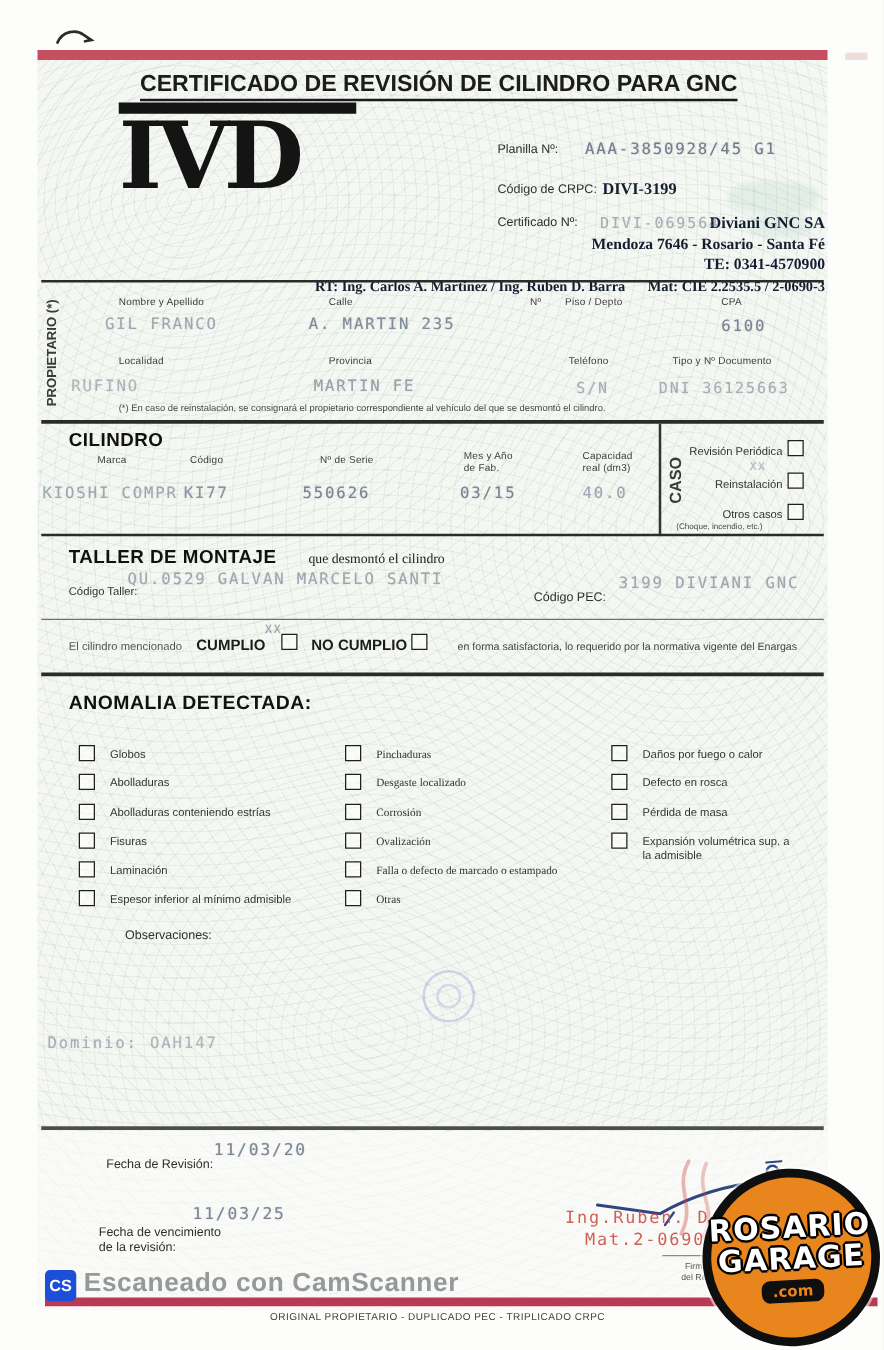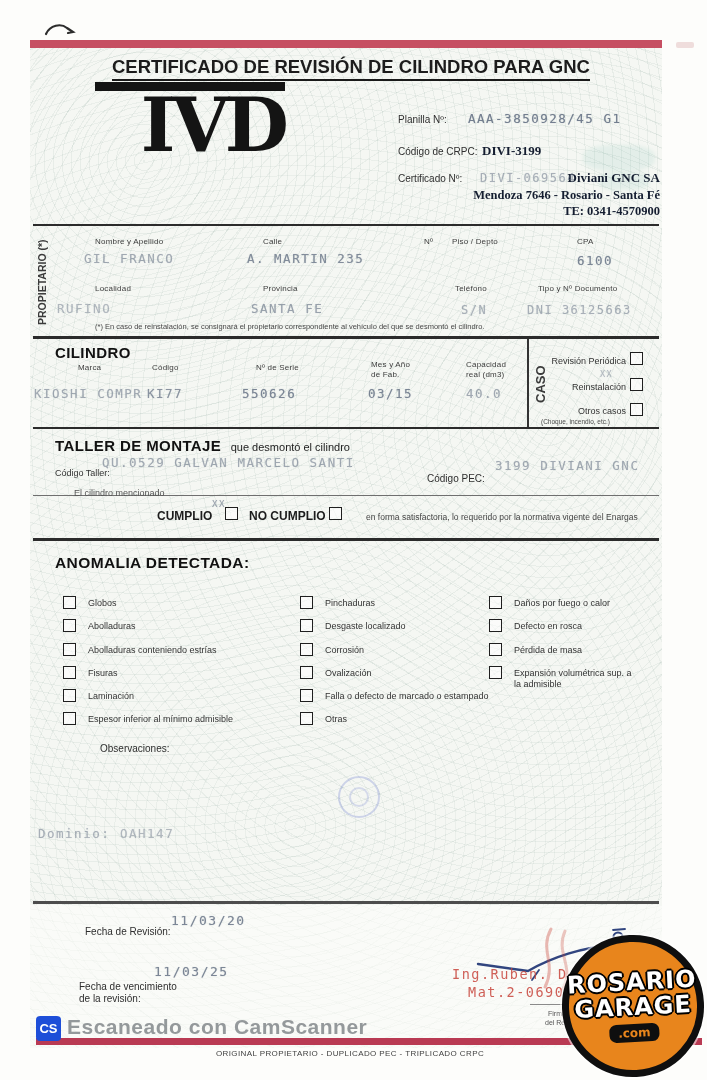--- a/index.html
+++ b/index.html
@@ -60,26 +60,30 @@
 
   <div class="bar" style="left:30px;top:40px;width:632px;height:8px;"></div>
 
   <div class="teal-blob" style="left:583px;top:145px;width:72px;height:26px;"></div>
   <div class="teal-blob" style="left:598px;top:172px;width:52px;height:18px;"></div>
 
   <div style="position:absolute;left:112px;top:56px;font-weight:bold;font-size:18.5px;border-bottom:2px solid #1a1a1a;padding-bottom:1px;white-space:nowrap;">CERTIFICADO DE REVISIÓN DE CILINDRO PARA GNC</div>
 
   <div style="position:absolute;left:95px;top:82px;width:190px;border-top:9px solid #141414;
               font-family:'DejaVu Serif',serif;font-weight:bold;font-size:74px;line-height:.92;
-              letter-spacing:-4px;color:#141414;text-align:right;">IVD</div>
+              letter-spacing:-4px;color:#141414;text-align:left;">IVD</div>
 
   <div style="position:absolute;left:95px;top:170px;width:565px;font-family:'Liberation Serif',serif;color:#141d30;text-align:right;">
     <div style="font-weight:bold;font-size:13px;">Diviani GNC SA</div>
     <div style="font-weight:bold;font-size:12.5px;margin-top:2px;">Mendoza 7646 - Rosario - Santa Fé</div>
     <div style="font-weight:bold;font-size:12.5px;margin-top:1px;">TE: 0341-4570900</div>
+    <div style="margin-top:1px;">
+      <span style="font-weight:bold;font-size:11.5px;">RT: Ing. Carlos A. Martinez / Ing. Ruben D. Barra</span>
+      <span style="font-weight:bold;font-size:11.5px;margin-left:14px;">Mat: CIE 2.2535.5 / 2-0690-3</span>
+    </div>
   </div>
 
   <span class="lab10" style="left:398px;top:114px;">Planilla Nº:</span>
   <span class="dm" style="left:468px;top:111px;font-size:12.5px;opacity:.85;">AAA-3850928/45 G1</span>
 
   <span class="lab10" style="left:398px;top:146px;">Código de CRPC:</span>
   <span class="serif-b" style="position:absolute;left:482px;top:143px;font-size:13px;">DIVI-3199</span>
 
   <span class="lab10" style="left:398px;top:173px;">Certificado Nº:</span>
   <span class="dm" style="left:480px;top:171px;font-size:12px;opacity:.5;">DIVI-069564</span>
@@ -97,21 +101,21 @@
   <span class="dm" style="left:84px;top:251px;font-size:12.5px;opacity:.55;">GIL FRANCO</span>
   <span class="dm" style="left:247px;top:251px;font-size:12.5px;opacity:.75;">A. MARTIN 235</span>
   <span class="dm" style="left:577px;top:253px;font-size:12.5px;opacity:.8;">6100</span>
 
   <span class="lab" style="left:95px;top:284px;">Localidad</span>
   <span class="lab" style="left:263px;top:284px;">Provincia</span>
   <span class="lab" style="left:455px;top:284px;">Teléfono</span>
   <span class="lab" style="left:538px;top:284px;">Tipo y Nº Documento</span>
 
   <span class="dm" style="left:57px;top:301px;font-size:12.5px;opacity:.45;">RUFINO</span>
-  <span class="dm" style="left:251px;top:301px;font-size:12.5px;opacity:.6;">SANTA FE</span>
+  <span class="dm" style="left:251px;top:301px;font-size:12.5px;opacity:.6;">MARTIN FE</span>
   <span class="dm" style="left:461px;top:303px;font-size:12px;opacity:.5;">S/N</span>
   <span class="dm" style="left:527px;top:303px;font-size:12px;opacity:.5;">DNI 36125663</span>
 
   <span style="position:absolute;left:95px;top:322px;font-size:7.5px;color:#474747;">(*) En caso de reinstalación, se consignará el propietario correspondiente al vehículo del que se desmontó el cilindro.</span>
 
   <div class="hr" style="left:33px;top:336px;width:626px;height:2.5px;"></div>
 
   <div class="sec-title" style="left:55px;top:344px;">CILINDRO</div>
 
   <span class="lab" style="left:66px;top:363px;padding-left:12px;">Marca</span>
@@ -137,32 +141,32 @@
   <div class="cb-abs" style="left:630px;top:378px;"></div>
 
   <span class="lab9" style="left:548px;top:406px;width:78px;text-align:right;">Otros casos</span>
   <div class="cb-abs" style="left:630px;top:403px;"></div>
   <span style="position:absolute;left:541px;top:418px;font-size:6.5px;color:#4a4a4a;">(Choque, incendio, etc.)</span>
 
   <div class="hr" style="left:33px;top:427px;width:626px;height:2px;"></div>
 
   <div style="position:absolute;left:55px;top:437px;">
     <span class="sec-title" style="position:static;">TALLER DE MONTAJE</span>
-    <span style="font-size:11px;color:#222;margin-left:5px;">que desmontó el cilindro</span>
+    <span style="font-size:11px;color:#222;margin-left:21px;font-family:Liberation Serif, serif;">que desmontó el cilindro</span>
   </div>
 
   <span class="dm" style="left:102px;top:455px;font-size:12.5px;opacity:.55;">QU.0529 GALVAN MARCELO SANTI</span>
   <span class="dm" style="left:495px;top:458px;font-size:12.5px;opacity:.55;">3199 DIVIANI GNC</span>
   <span class="lab9" style="left:55px;top:468px;">Código Taller:</span>
   <span class="lab10" style="left:427px;top:473px;">Código PEC:</span>
 
   <div style="position:absolute;left:33px;top:495px;width:626px;height:1px;background:#6f6f6f;"></div>
 
   <span class="dm" style="left:212px;top:499px;font-size:9px;opacity:.6;">XX</span>
-  <span class="lab9" style="left:55px;top:488px;color:#555;margin-left:19px;">El cilindro mencionado</span>
+  <span class="lab9" style="left:55px;top:512px;color:#555;">El cilindro mencionado</span>
   <span style="position:absolute;left:157px;top:509px;font-weight:bold;font-size:12px;">CUMPLIO</span>
   <div class="cb-abs" style="left:225px;top:507px;"></div>
   <span style="position:absolute;left:249px;top:509px;font-weight:bold;font-size:12px;">NO CUMPLIO</span>
   <div class="cb-abs" style="left:329px;top:507px;"></div>
   <span style="position:absolute;left:366px;top:512px;font-size:8.5px;color:#444;width:292px;">en forma satisfactoria, lo requerido por la normativa vigente del Enargas</span>
 
   <div class="hr" style="left:33px;top:538px;width:626px;height:2.5px;"></div>
 
   <div class="sec-title" style="left:55px;top:554px;font-size:15.5px;">ANOMALIA DETECTADA:</div>
 
@@ -186,21 +190,21 @@
     <div class="anom-row">
         <span class="cb"></span>
         <span class="t">Laminación</span>
       </div>
     <div class="anom-row">
         <span class="cb"></span>
         <span class="t">Espesor inferior al mínimo admisible</span>
       </div>
   </div>
 
-  <div class="anom-col" style="left:300px;width:205px;">
+  <div class="anom-col" style="left:276px;width:205px;font-family:Liberation Serif, serif;">
     <div class="anom-row">
         <span class="cb"></span>
         <span class="t">Pinchaduras</span>
       </div>
     <div class="anom-row">
         <span class="cb"></span>
         <span class="t">Desgaste localizado</span>
       </div>
     <div class="anom-row">
         <span class="cb"></span>

